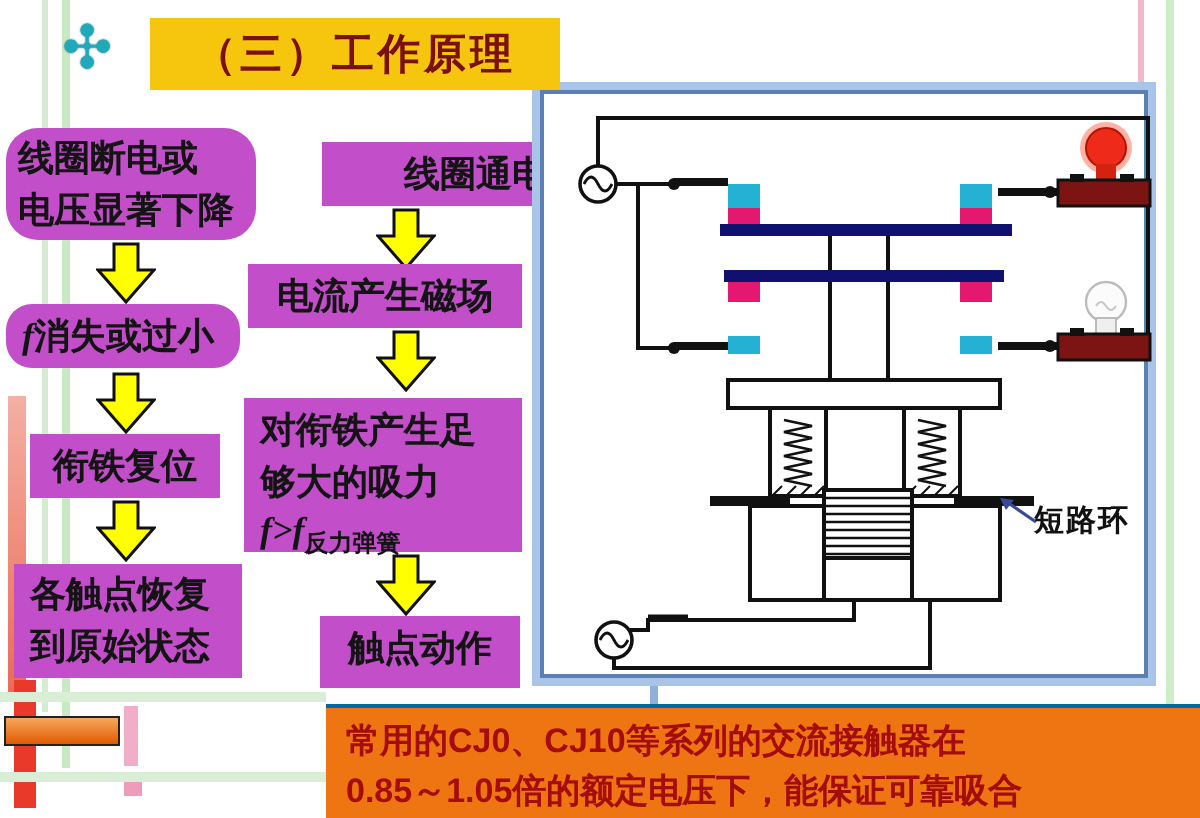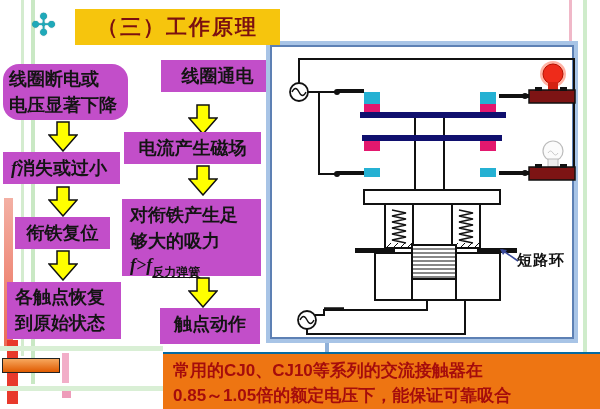--- a/index.html
+++ b/index.html
@@ -28,30 +28,30 @@
   .deco-icon { position:absolute; left:31px; top:8px; font-size:30px; line-height:34px;
     color:#1fa9b9; text-shadow:0 0 1px #0d6d7a; z-index:4; }
   .title-box { position:absolute; left:75px; top:9px; width:205px; height:36px;
     background:#f6c50d; z-index:3; display:flex; align-items:center; justify-content:center; }
   .title-box span { font-size:21px; font-weight:bold; color:#7b1010; letter-spacing:2px; }
   
   .fbox { position:absolute; background:#c24ec9; color:#141414; font-weight:bold;
     font-size:18px; line-height:26px; z-index:2; }
   .fbox .ln { display:block; }
   .b-l1 { left:3px;  top:64px;  width:125px; height:56px; padding:2px 6px;border-radius:16px; }
-  .b-l2 { left:3px;  top:152px; width:117px; height:32px; padding:2px 8px; line-height:28px; }
+  .b-l2 { left:3px;  top:152px; width:117px; height:32px; padding:2px 8px; line-height:28px;border-radius:13px; }
   .b-l3 { left:15px; top:217px; width:95px;  height:32px; padding:2px 0; text-align:center; line-height:28px; }
   .b-l4 { left:7px;  top:282px; width:114px; height:57px; padding:2px 8px; }
-  .b-m1 { left:161px; top:60px;  width:113px;  height:32px; padding:2px 0; text-align:center; line-height:28px; }
+  .b-m1 { left:161px; top:71px;  width:113px;  height:32px; padding:2px 0; text-align:right; line-height:28px; }
   .b-m2 { left:124px; top:132px; width:137px; height:32px; padding:2px 0; text-align:center; line-height:28px; }
   .b-m3 { left:122px; top:199px; width:139px; height:77px; padding:3px 8px; }
   .b-m4 { left:160px; top:308px; width:100px; height:36px; padding:2px 0; text-align:center; line-height:28px; }
   .f-it { font-style:italic; font-family:"Liberation Serif","DejaVu Serif",serif; }
   .formula { font-size:18px; line-height:22px; }
-  .formula sub { font-size:12px;text-decoration:underline; }
+  .formula sub { font-size:12px; }
   .arrow { position:absolute; z-index:2; }
   
   .frame { position:absolute; left:266px; top:41px; width:312px; height:302px;
     border:4px solid #a8c4e6; box-shadow:inset 0 0 0 2px #5d80b4; background:#fff; z-index:2; }
   .frame svg { position:absolute; left:2px; top:2px; }
   .ring-label { position:absolute; left:517px; top:251px; font-size:15px; font-weight:bold;
     color:#111; z-index:3; letter-spacing:1px; }
   
   .footer { position:absolute; left:163px; top:352px; width:437px; height:57px;
     background:#ee7512; border-top:2px solid #0369a1; z-index:2; padding:4px 10px 0 10px; }

